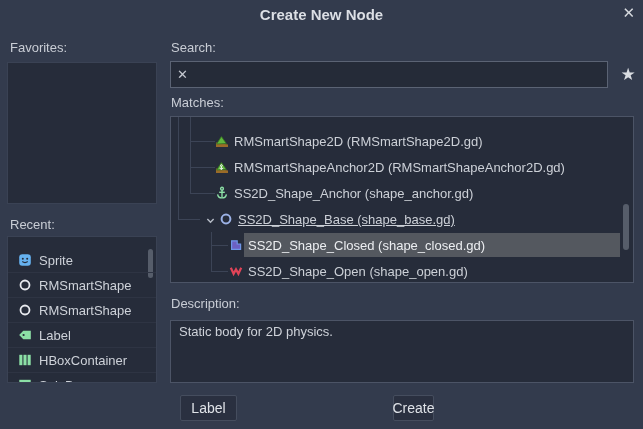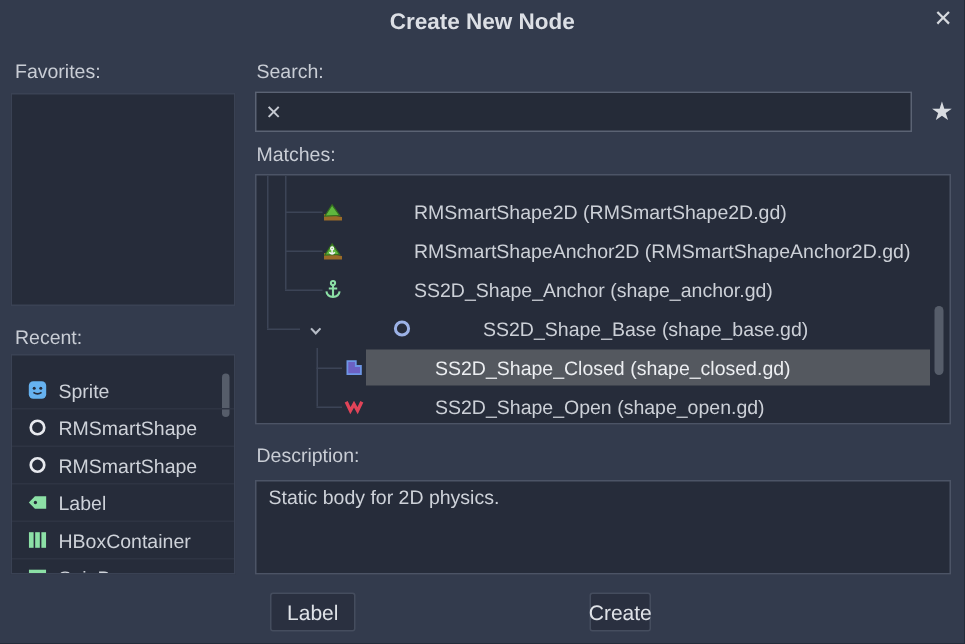--- a/index.html
+++ b/index.html
@@ -50,28 +50,28 @@
   }
 
   #matches-box{left:170px;top:116px;width:464px;height:167px;border:1px solid #4c5466;overflow:hidden;}
   .tree-rows{position:relative;width:100%;height:100%;padding-top:11px;box-sizing:border-box;}
   .guide{position:absolute;background:#3c4456;width:1px;}
   #guide-root{left:7px;top:0;height:102px;}
   #guide-l2{left:19px;top:0;height:76px;}
   #guide-children{left:40px;top:115px;height:39px;}
   .tree-row{
     position:relative;height:26px;display:flex;align-items:center;
-    font-size:13px;color:#ccd0d7;cursor:default;white-space:nowrap;gap:42px;
+    font-size:13px;color:#ccd0d7;cursor:default;white-space:nowrap;
   }
   .tree-row::before{
     content:"";position:absolute;top:13px;height:1px;background:#3c4456;
   }
   .tree-row.lv0{padding-left:44px;}
   .tree-row.lv0:not(.has-chevron)::before{left:19px;width:25px;}
-  .tree-row.lv0.has-chevron{padding-left:34px;}
+  .tree-row.lv0.has-chevron{padding-left:34px;text-decoration:underline;}
   .tree-row.lv0.has-chevron::before{left:7px;width:22px;}
   .tree-row.lv1{padding-left:58px;}
   .tree-row.lv1::before{left:40px;width:17px;}
   .tree-row .chevron{width:11px;height:11px;margin-right:3px;flex:none;z-index:1;}
   .tree-row .icon{width:14px;height:14px;margin-right:5px;flex:none;z-index:1;}
   .tree-row .label{position:relative;z-index:1;}
   .tree-row.selected .label{color:#eceef1;}
   .tree-row.selected::after{
     content:"";position:absolute;left:73px;right:13px;top:1px;bottom:1px;
     background:#54585f;z-index:0;

